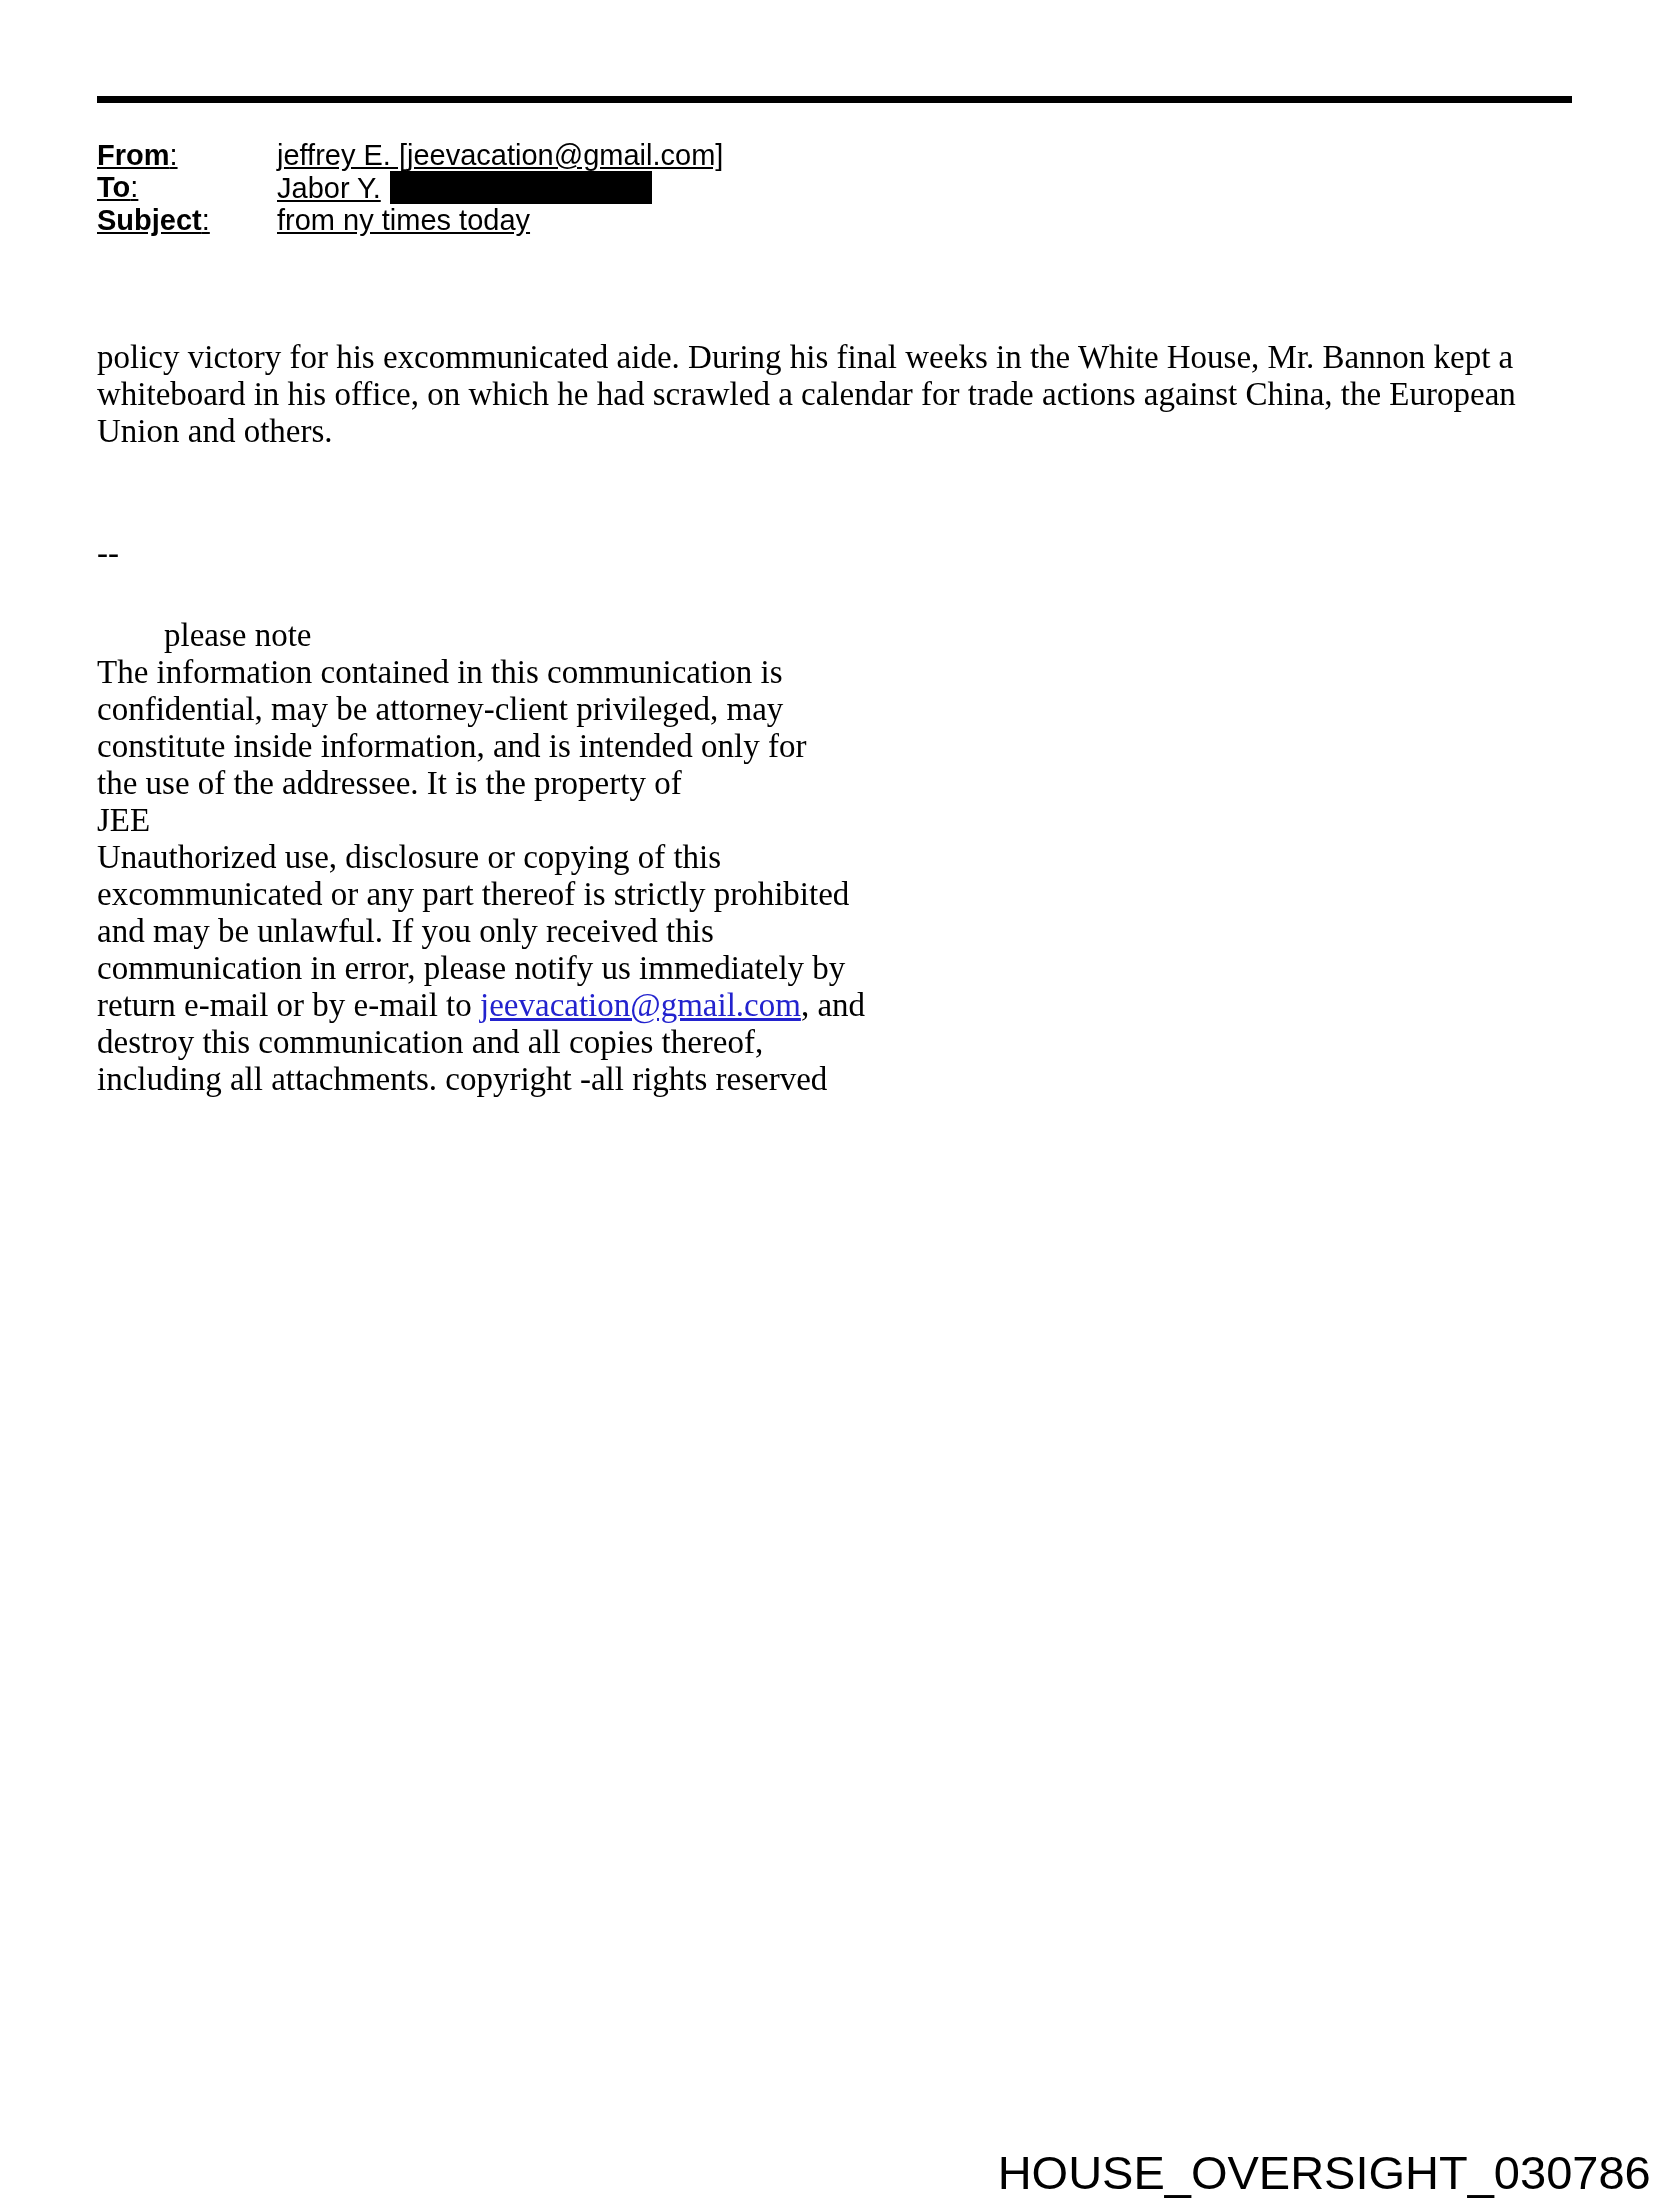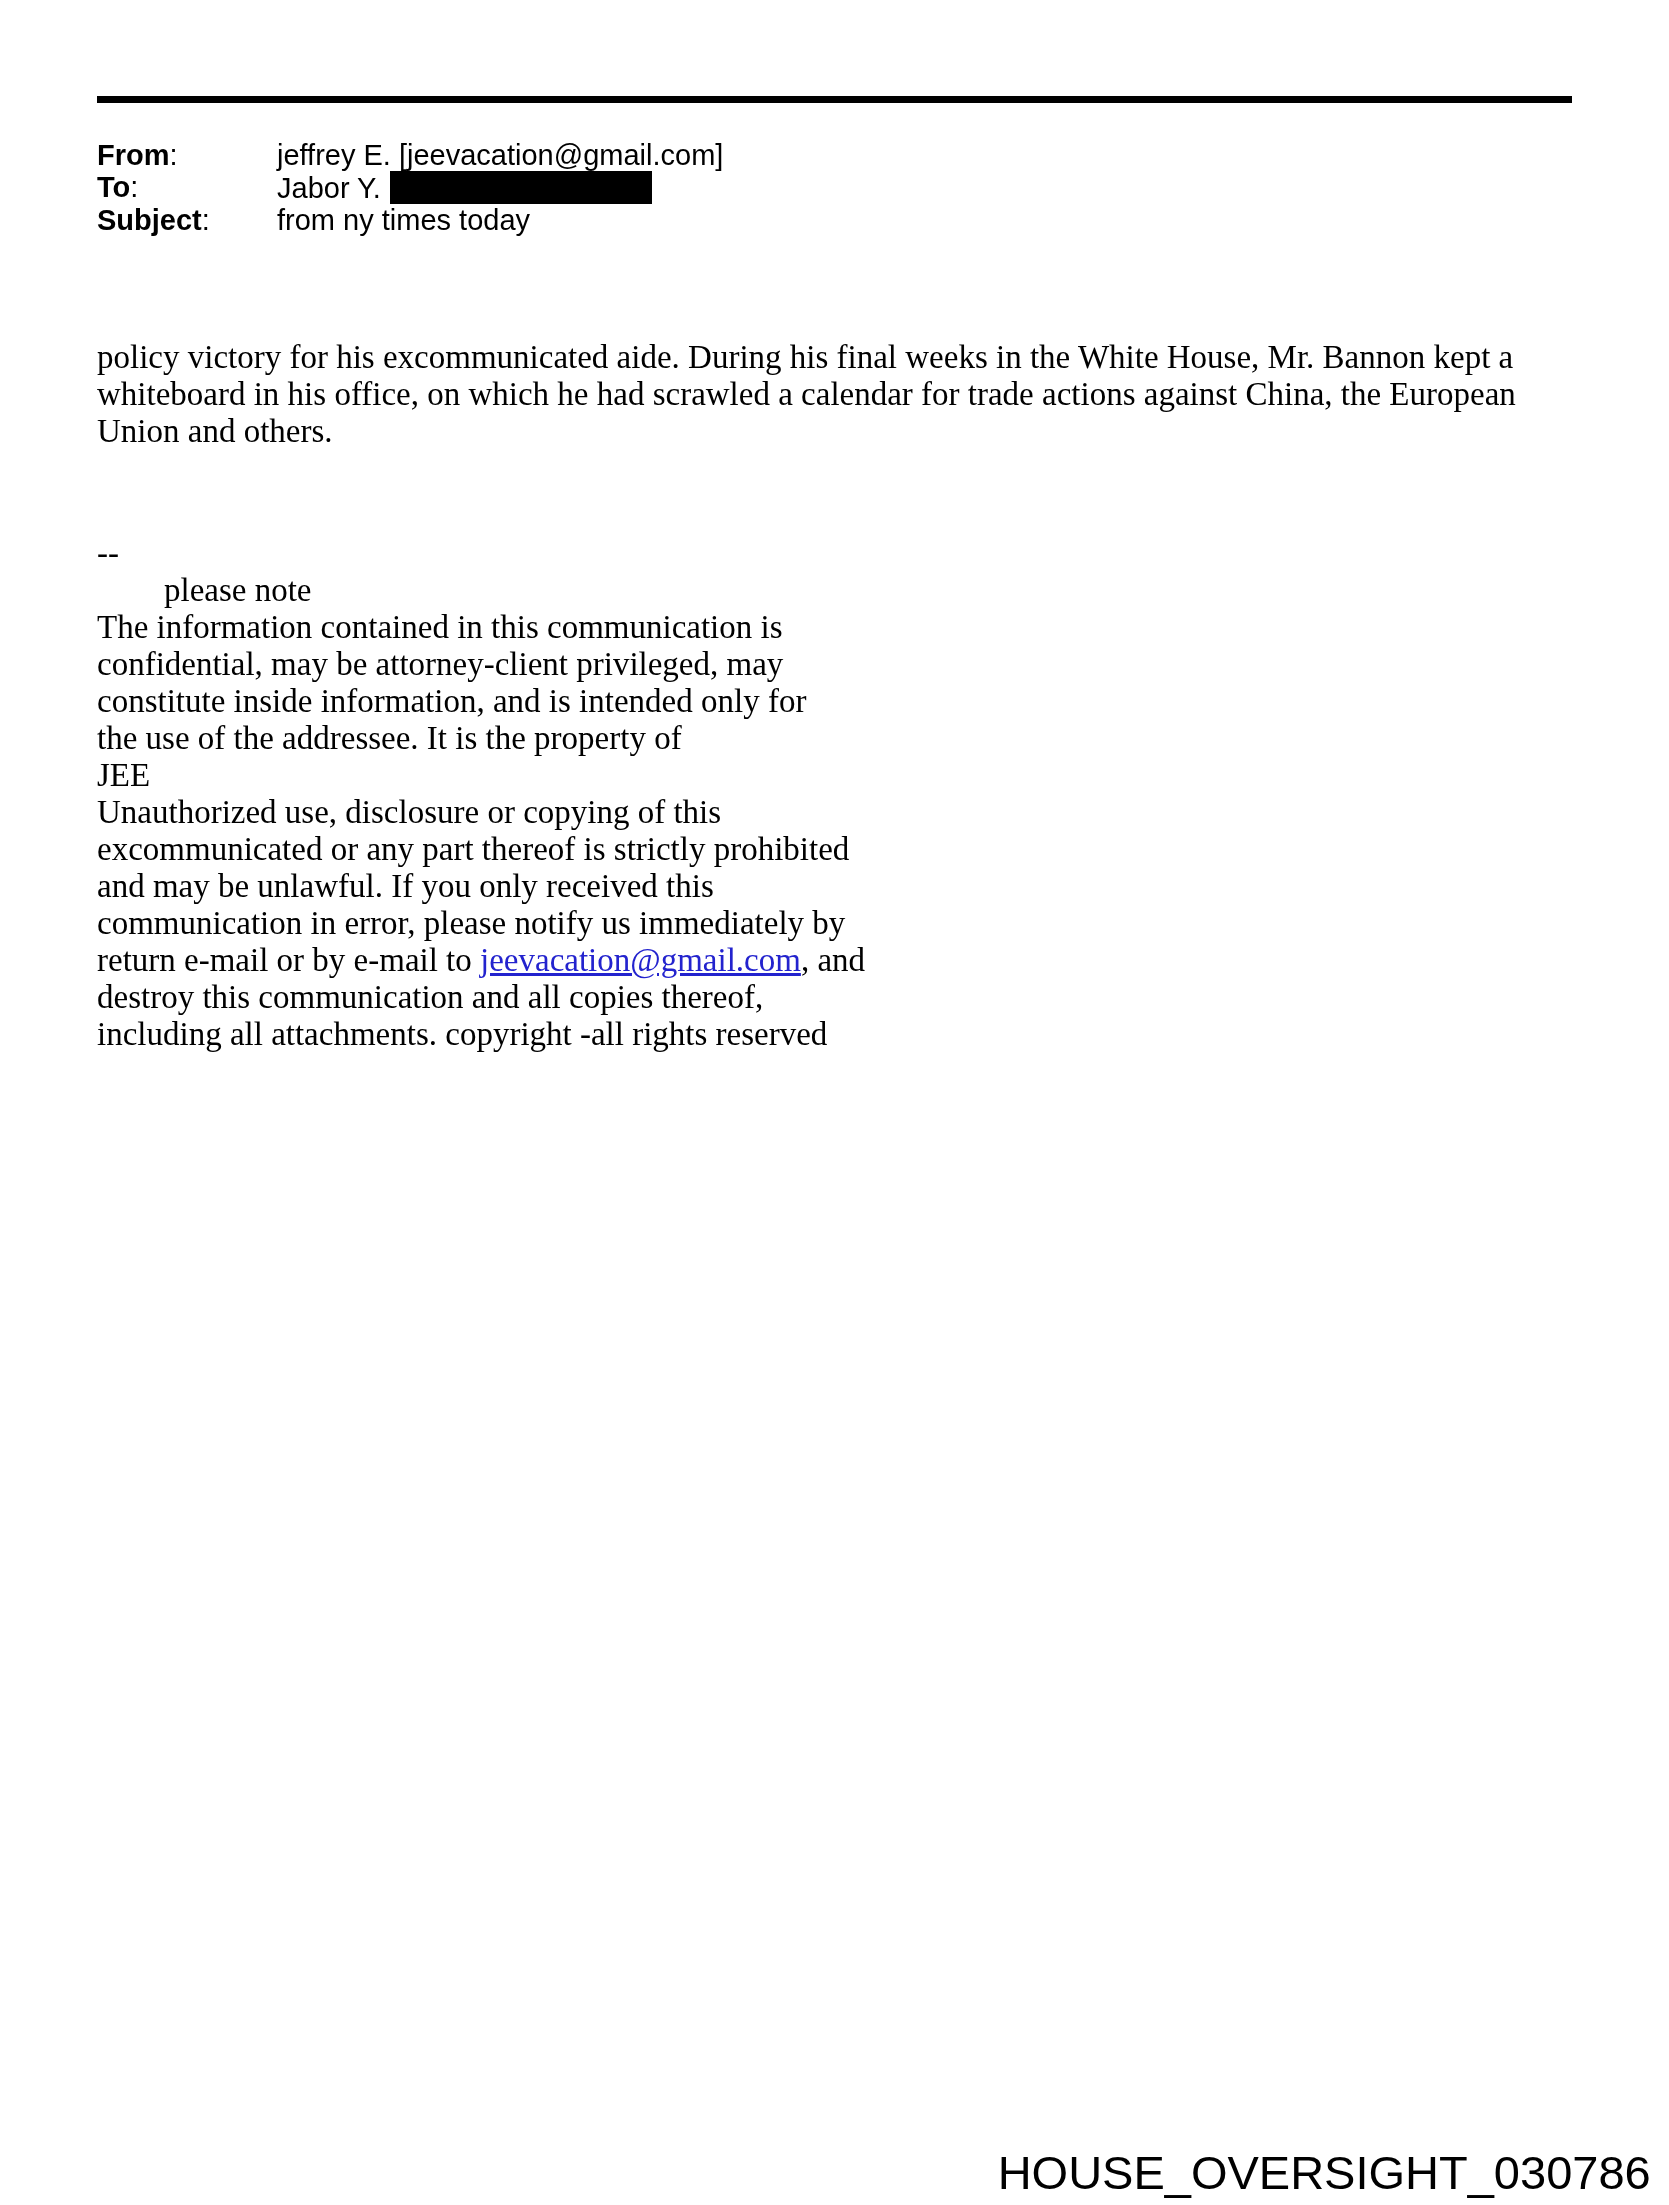--- a/index.html
+++ b/index.html
@@ -21,20 +21,21 @@
     height: 7.2px;
     background: #000000;
   }
   .email-header {
     position: absolute;
     left: 97px;
     top: 139px;
     font-size: 29px;
     line-height: 32px;
     font-family: "Liberation Sans", sans-serif;
+    text-decoration: underline;
   }
   .hdr-row { display: flex; white-space: nowrap; }
   .hdr-label-wrap { width: 180px; flex: 0 0 180px; }
   .hdr-label { font-weight: 700; }
   .hdr-colon { font-weight: 400; }
   .hdr-value { font-weight: 400; }
   .redaction {
     display: inline-block;
     width: 262px;
     height: 33px;
@@ -53,21 +54,21 @@
   }
   .signature {
     position: absolute;
     left: 97px;
     top: 535px;
     font-family: "Liberation Serif", serif;
     font-size: 33px;
     line-height: 37px;
     white-space: nowrap;
   }
-  .sig-indent { padding-left: 67px; }
+  .sig-indent { padding-left: 67px; margin-top: 45px; }
   .email-link {
     color: #2323CE;
     text-decoration: underline;
     text-decoration-color: #2323CE;
     cursor: pointer;
   }
   .bates {
     position: absolute;
     top: 2152px;
     right: 18.3px;

